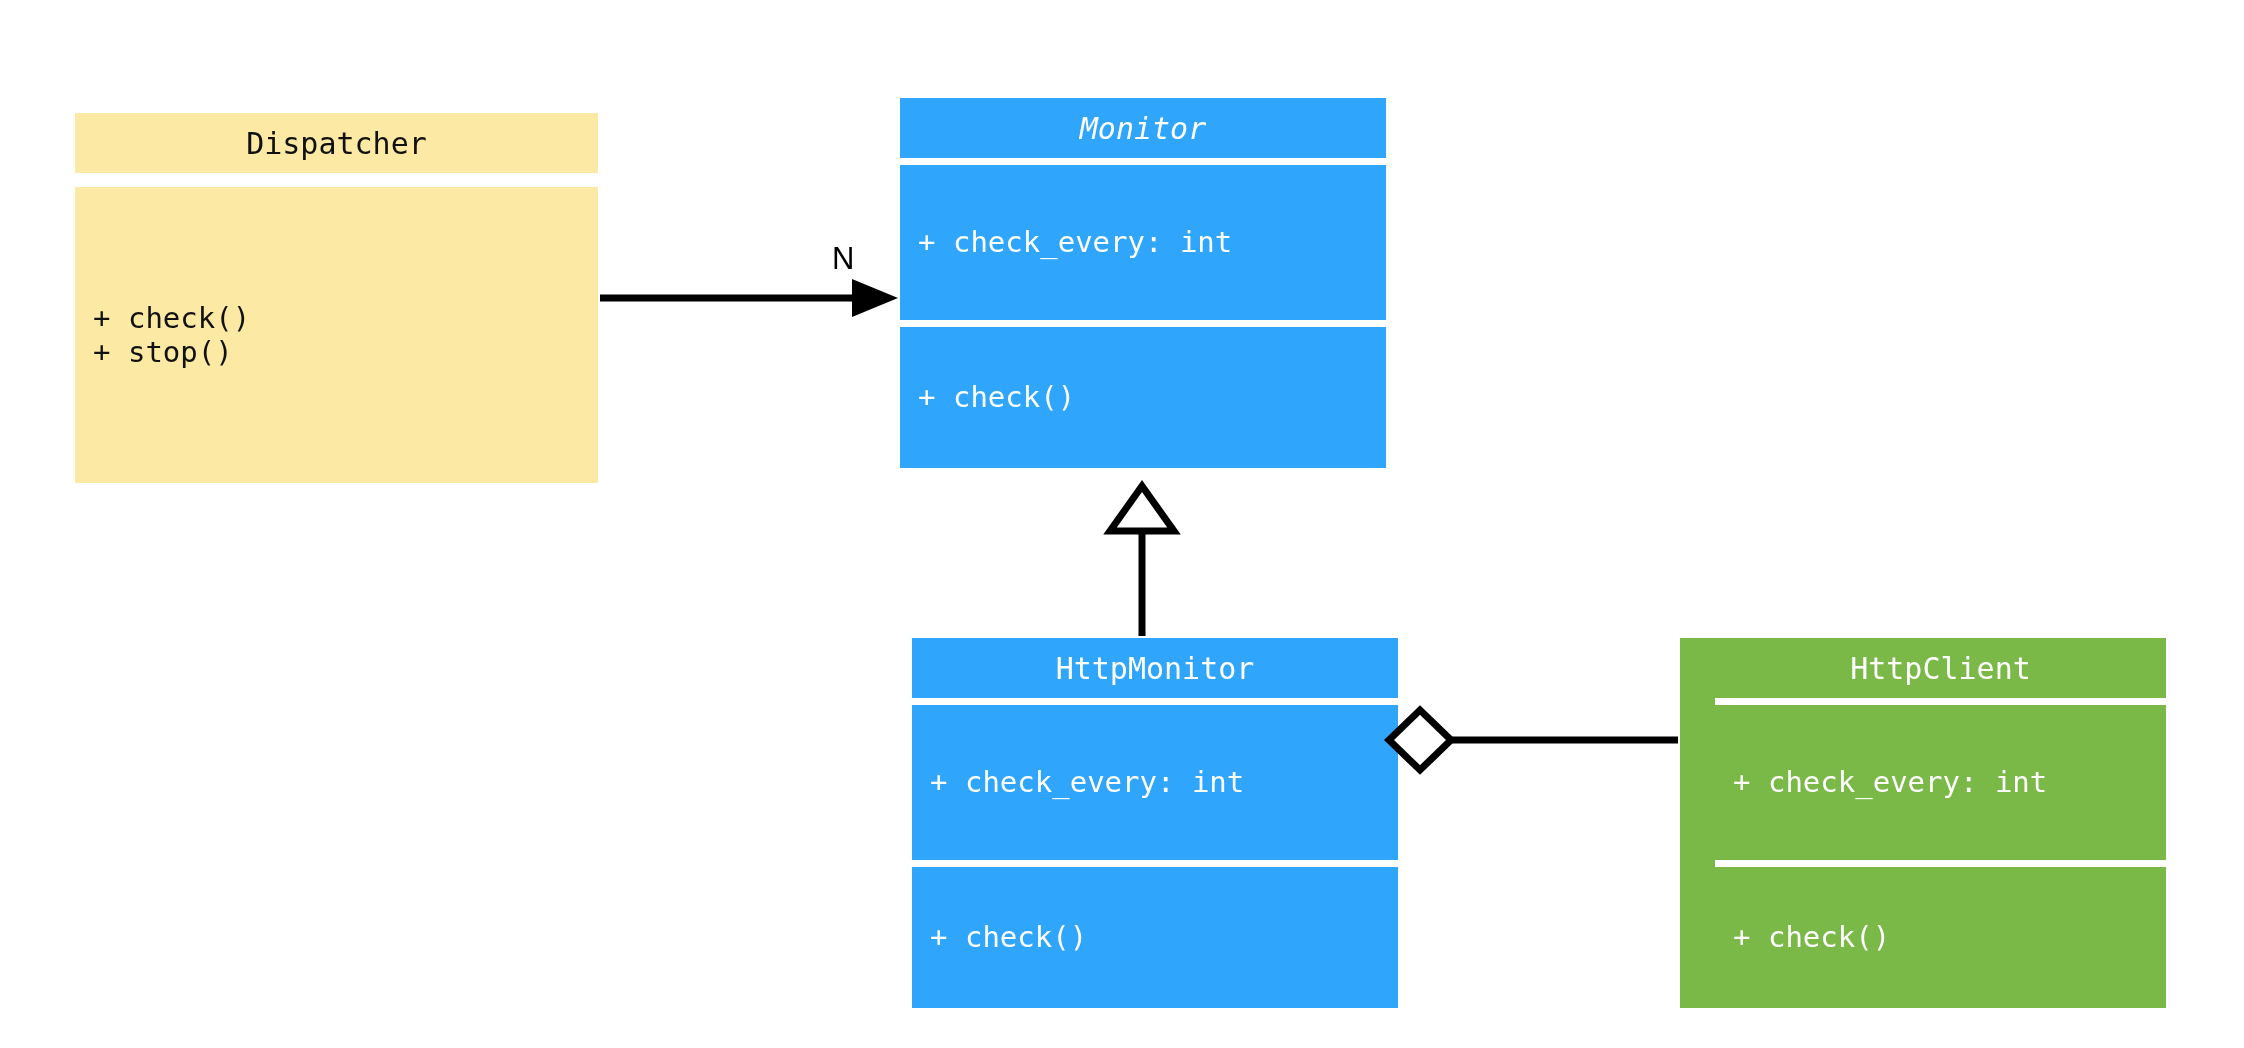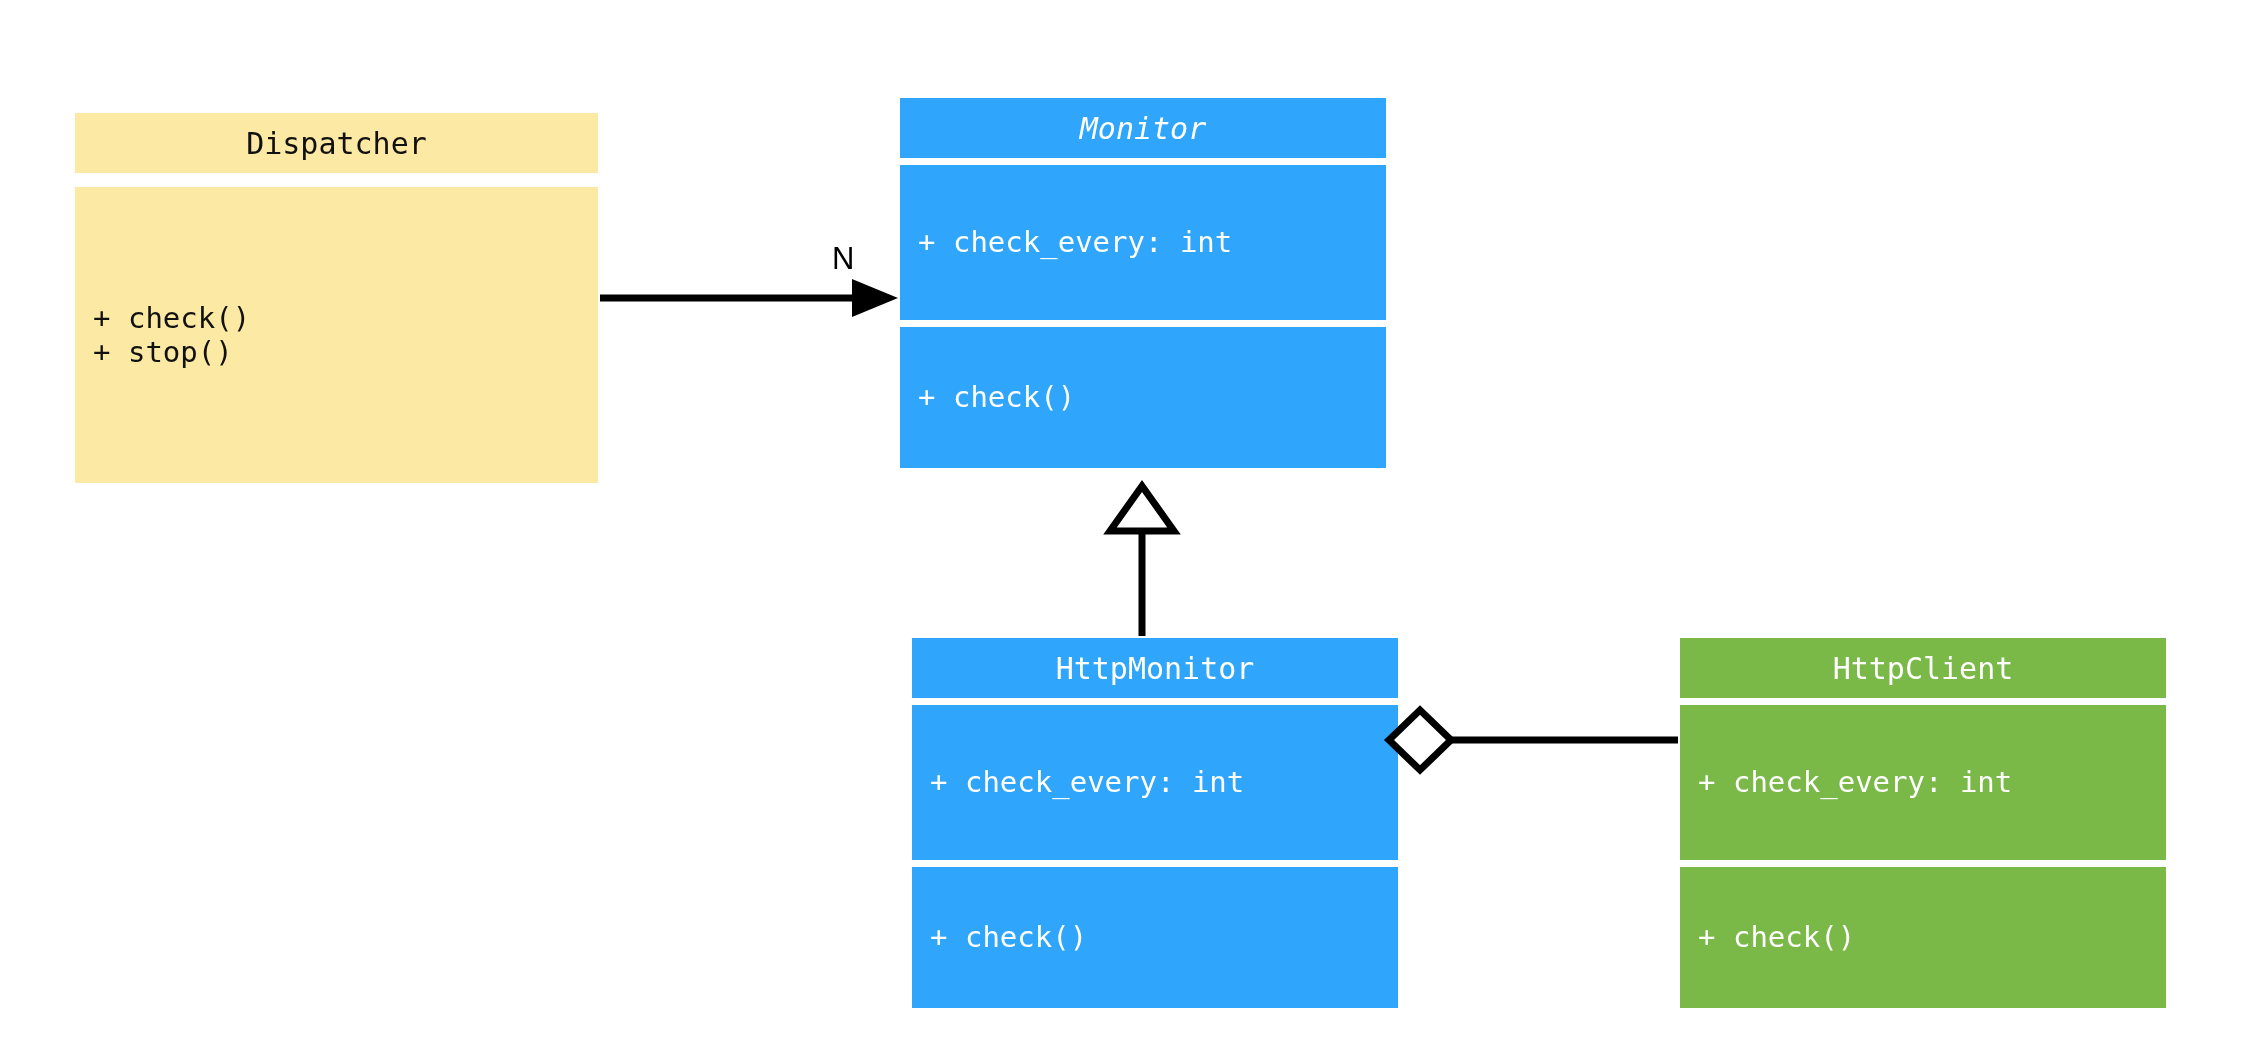--- a/index.html
+++ b/index.html
@@ -57,21 +57,21 @@
     font-size: 29px;
     line-height: 1.18;
   }
   .uml-class .member {
     white-space: pre;
   }
 
   
   .theme-yellow { background: #fce9a4; color: #111111; }
   .theme-blue   { background: #2fa5fb; color: #ffffff; }
-  .theme-green  { background: #7ab848; color: #ffffff; }
+  .theme-green  { background: #7ab848; color: #ffffff; padding-left: 35px; }
 
   .abstract-title { font-style: italic; }
 
   
   .connector-layer {
     position: absolute;
     left: 0;
     top: 0;
     width: 2244px;
     height: 1048px;

